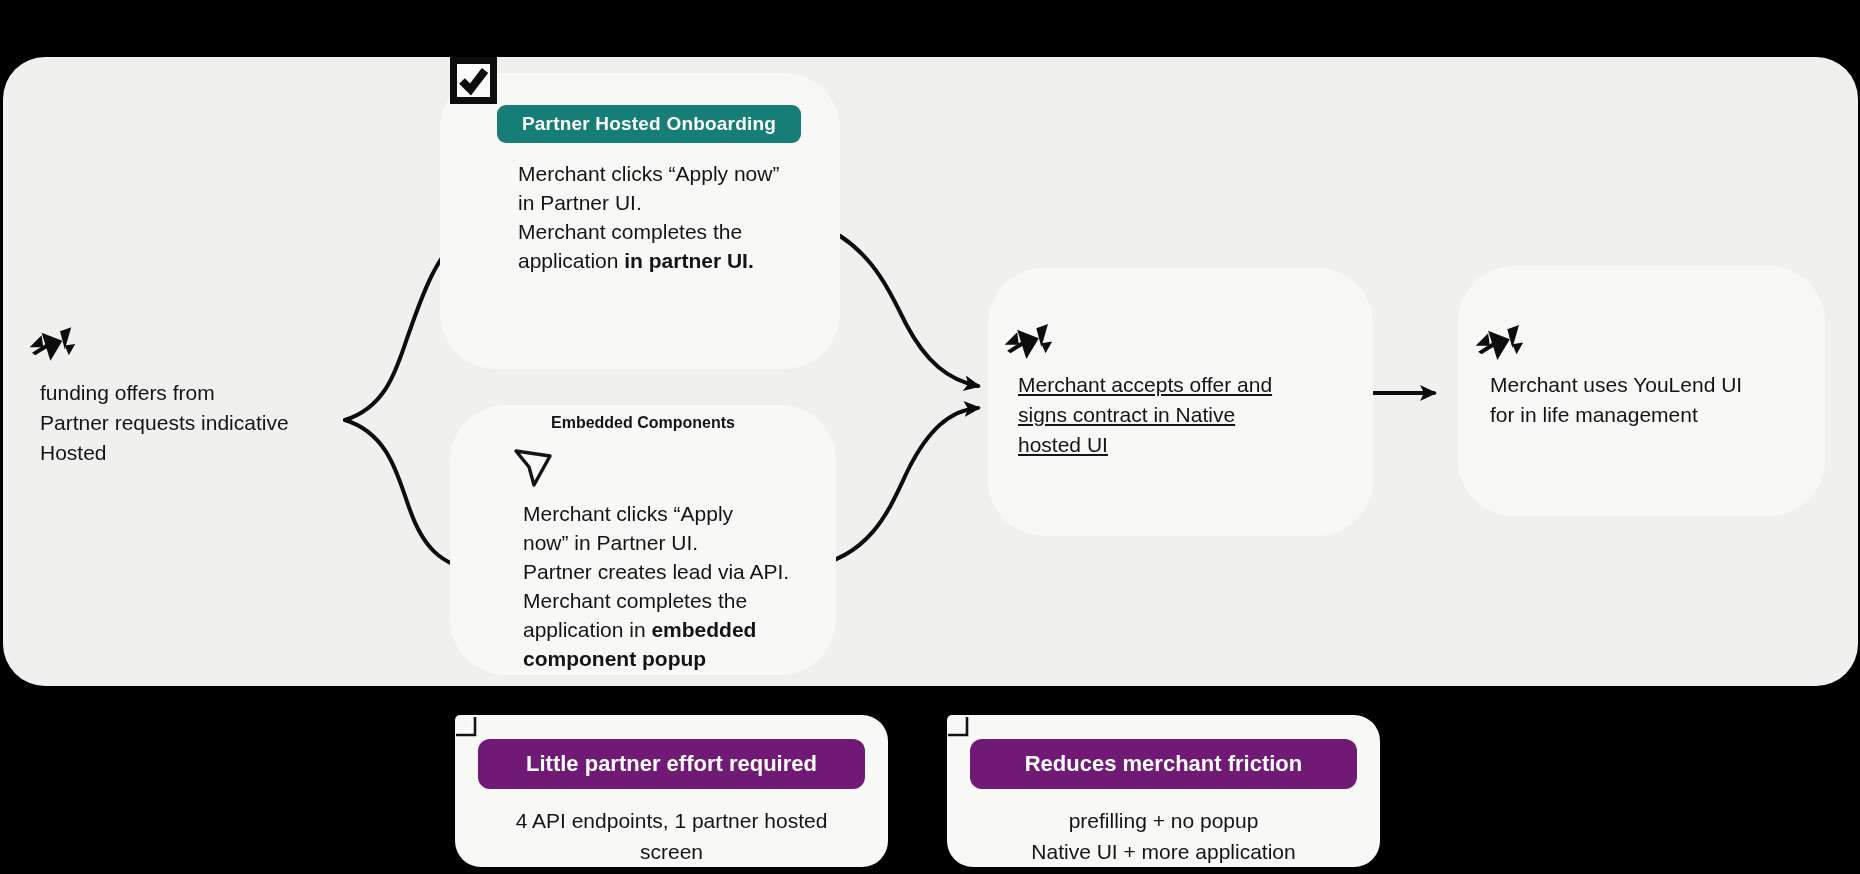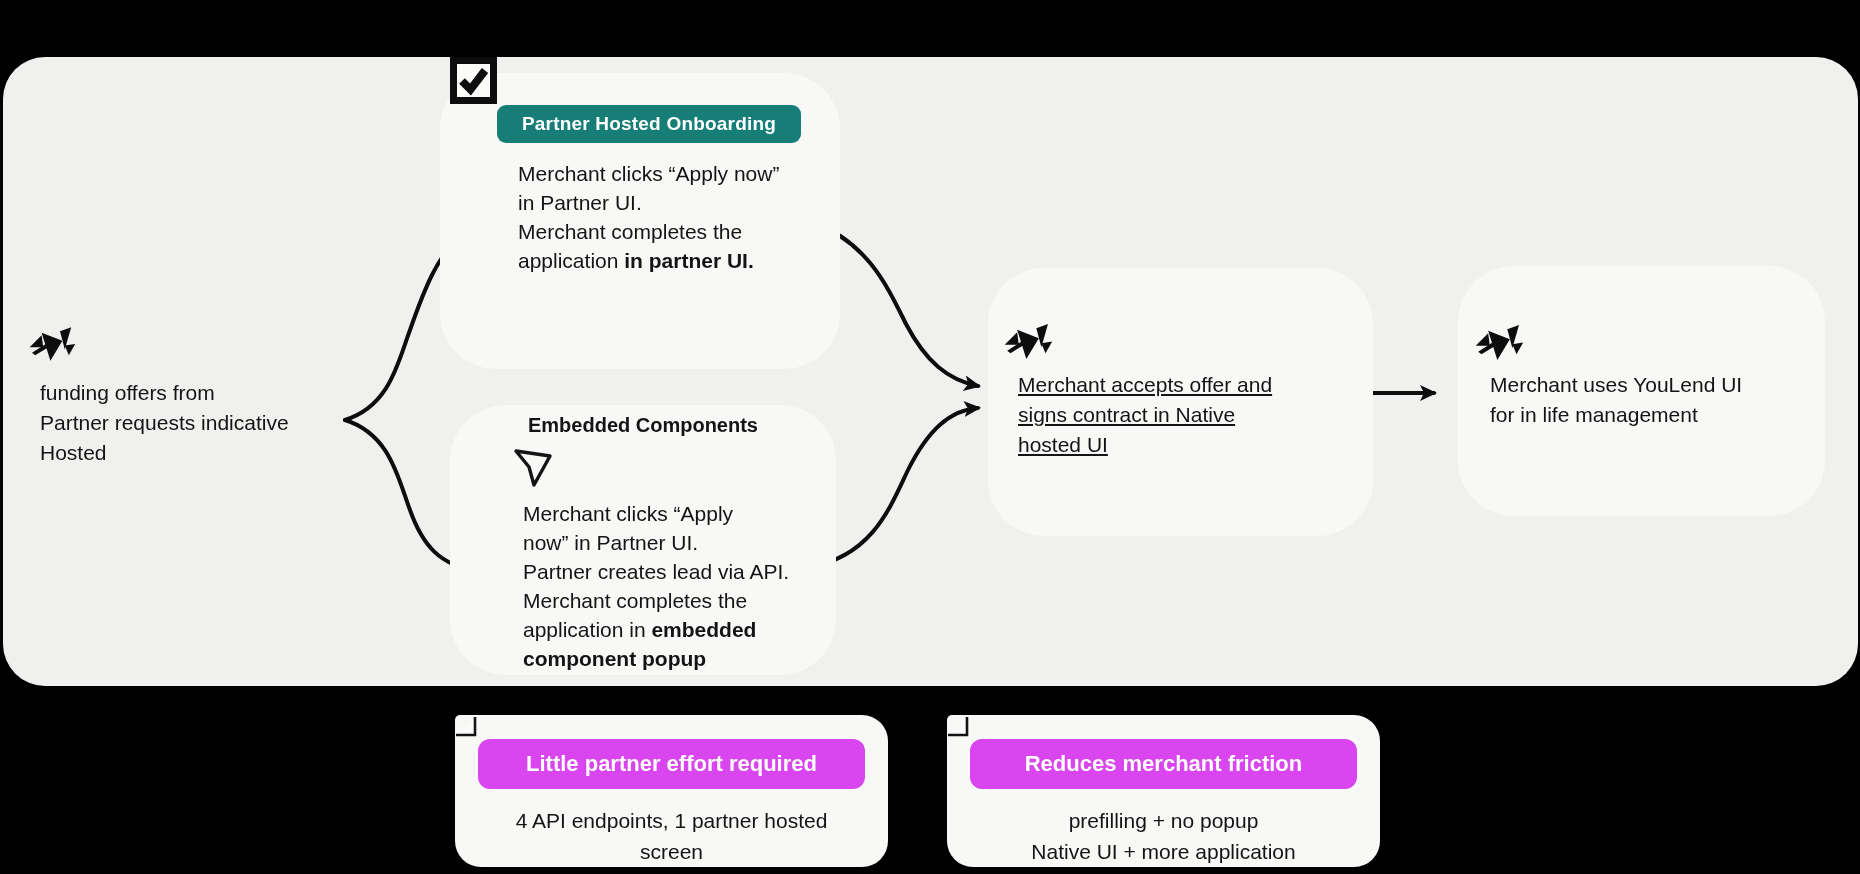--- a/index.html
+++ b/index.html
@@ -25,38 +25,38 @@
     letter-spacing:.2px;
   }
   .steptext{font-size:21px;line-height:29px;}
   .steptext .b{font-weight:700;}
   .card1 .steptext{position:absolute;left:50px;top:86px;width:330px;margin-left:28px;}
   .card2 .steptext{position:absolute;left:73px;top:94px;width:300px;}
   .card3 .steptext{position:absolute;left:30px;top:102px;width:330px;line-height:30px;text-decoration:underline;}
   .card4 .steptext{position:absolute;left:32px;top:104px;width:310px;line-height:30px;}
   .embedded-title{
     position:absolute;left:0;top:9px;width:100%;text-align:center;
-    font-size:20px;font-weight:700;
+    font-size:16px;font-weight:700;
   }
   .checkbox{position:absolute;left:450px;top:57px;width:47px;height:47px;}
   .cursor-icon{position:absolute;left:63px;top:40px;width:40px;height:44px;}
   .start-group{position:absolute;left:28px;top:326px;}
   .start-text{position:absolute;left:12px;top:52px;width:300px;font-size:21px;line-height:30px;}
   .logo{display:block;}
   .logo-card3{position:absolute;left:15px;top:55px;}
   .logo-card4{position:absolute;left:16px;top:58px;}
   .arrows{position:absolute;left:0;top:0;width:1860px;height:874px;pointer-events:none;}
   .note{
     position:absolute;background:#f8f8f7;border-radius:26px;border-top-left-radius:5px;
   }
   .noteA{left:455px;top:715px;width:433px;height:152px;}
   .noteB{left:947px;top:715px;width:433px;height:152px;}
   .badge-blue{
     position:absolute;left:23px;top:24px;width:387px;height:50px;
-    background:#d946ef;border-radius:12px;color:#fff;
+    background:#701a75;border-radius:12px;color:#fff;
     font-size:22px;font-weight:700;display:flex;align-items:center;justify-content:center;
   }
   .note-text{
     position:absolute;left:0;top:90px;width:100%;text-align:center;
     font-size:21px;line-height:31px;
   }
   .fold{position:absolute;left:-1px;top:-1px;width:23px;height:23px;}
 </style>
 </head>
 <body>

